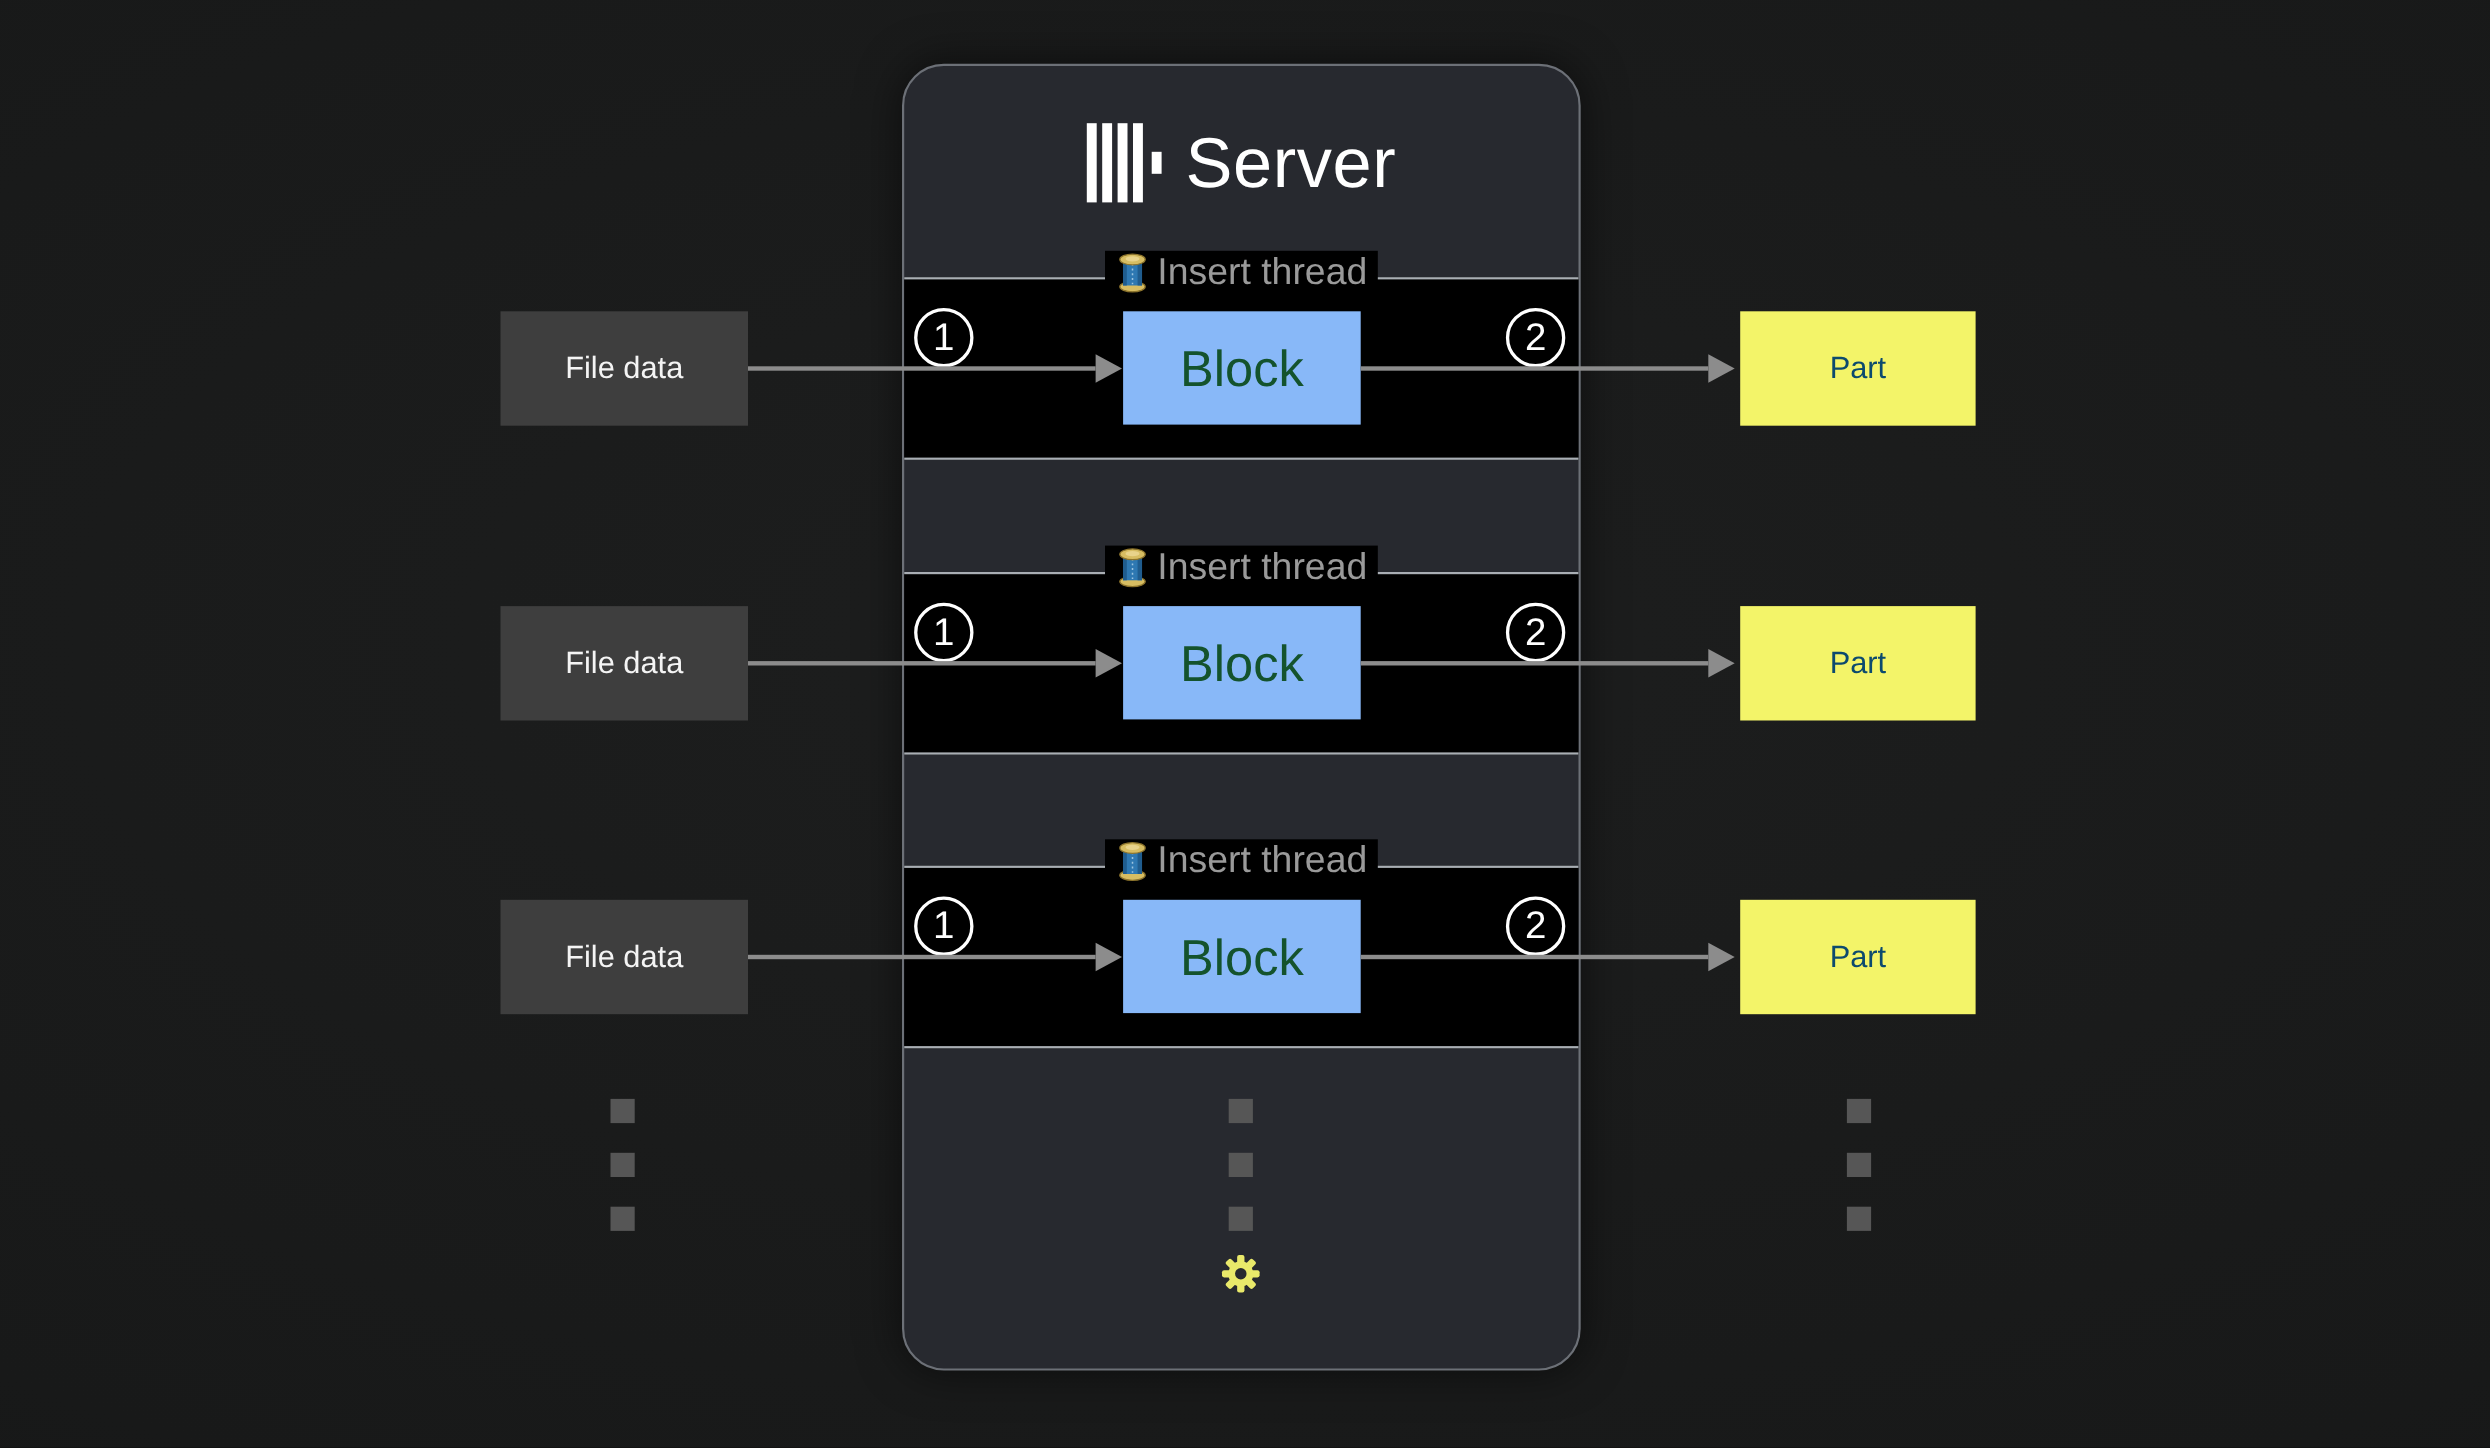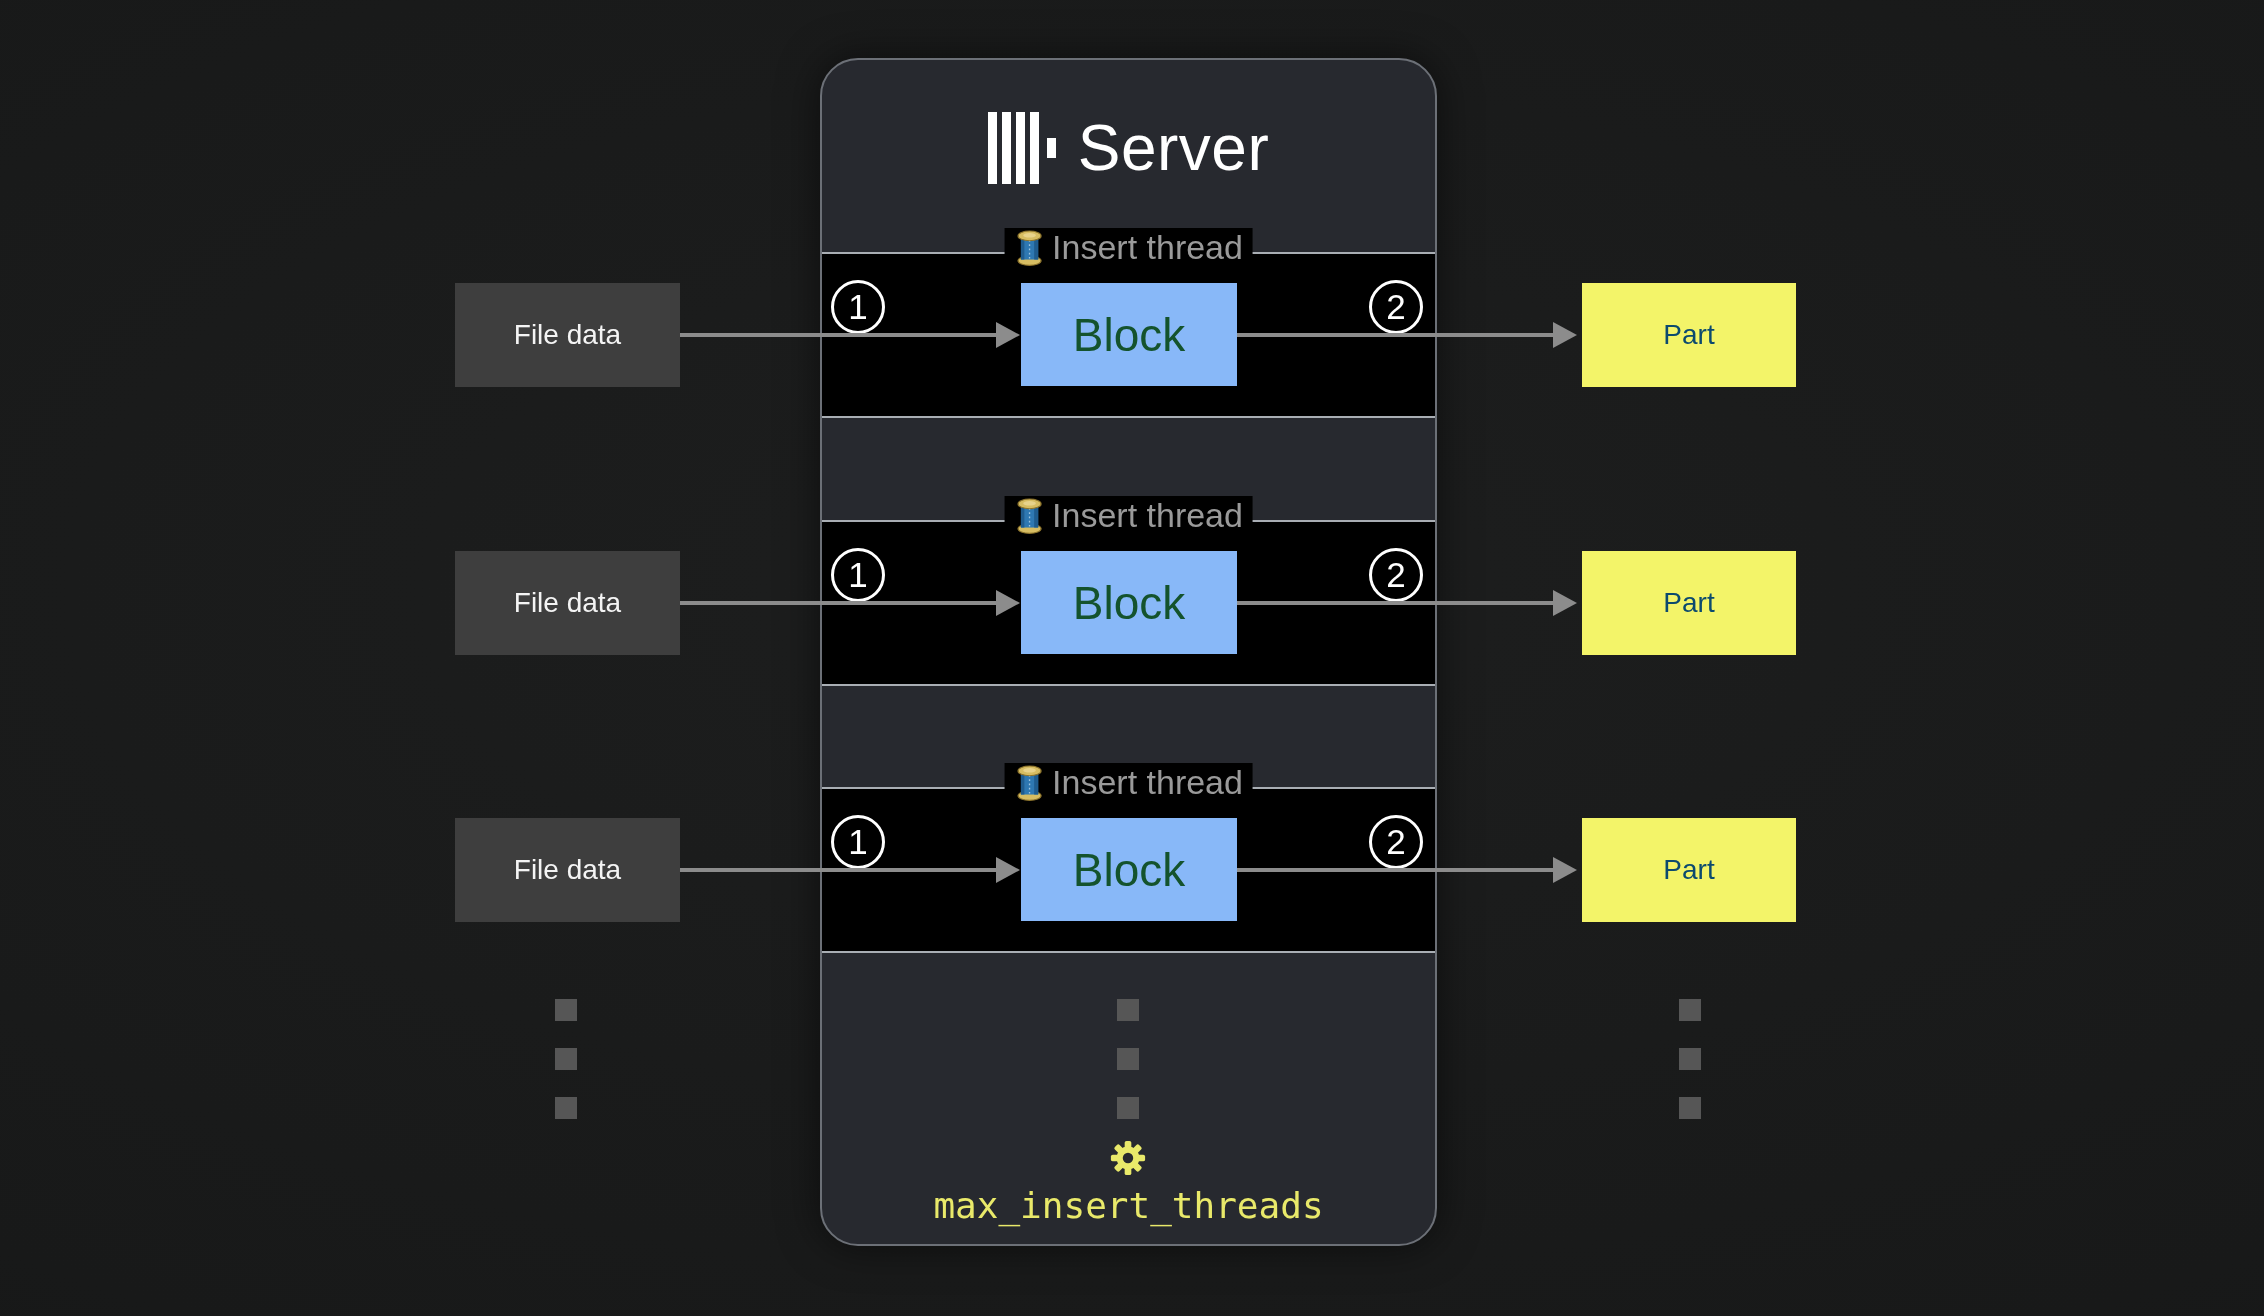--- a/index.html
+++ b/index.html
@@ -258,15 +258,14 @@
       <g fill="var(--accent_yellow)">
         <rect x="16.5" y="2" width="7" height="36" rx="2"></rect>
         <rect x="16.5" y="2" width="7" height="36" rx="2" transform="rotate(45 20 20)"></rect>
         <rect x="16.5" y="2" width="7" height="36" rx="2" transform="rotate(90 20 20)"></rect>
         <rect x="16.5" y="2" width="7" height="36" rx="2" transform="rotate(135 20 20)"></rect>
         <circle cx="20" cy="20" r="12"></circle>
       </g>
       <circle cx="20" cy="20" r="5.5" fill="var(--panel_bg)"></circle>
     </svg>
   </div>
-  <div class="setting-label">max_insert_threads</div>
 
 </div>
 
 </body></html>

